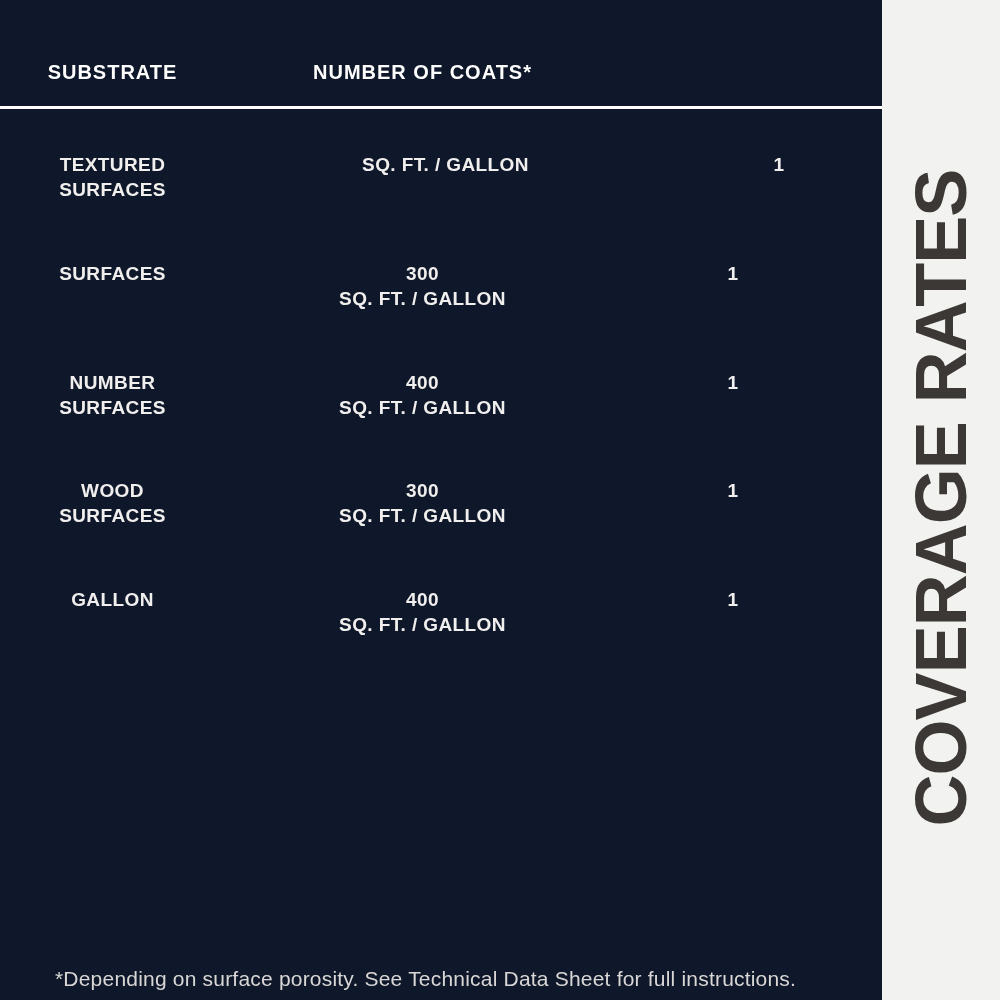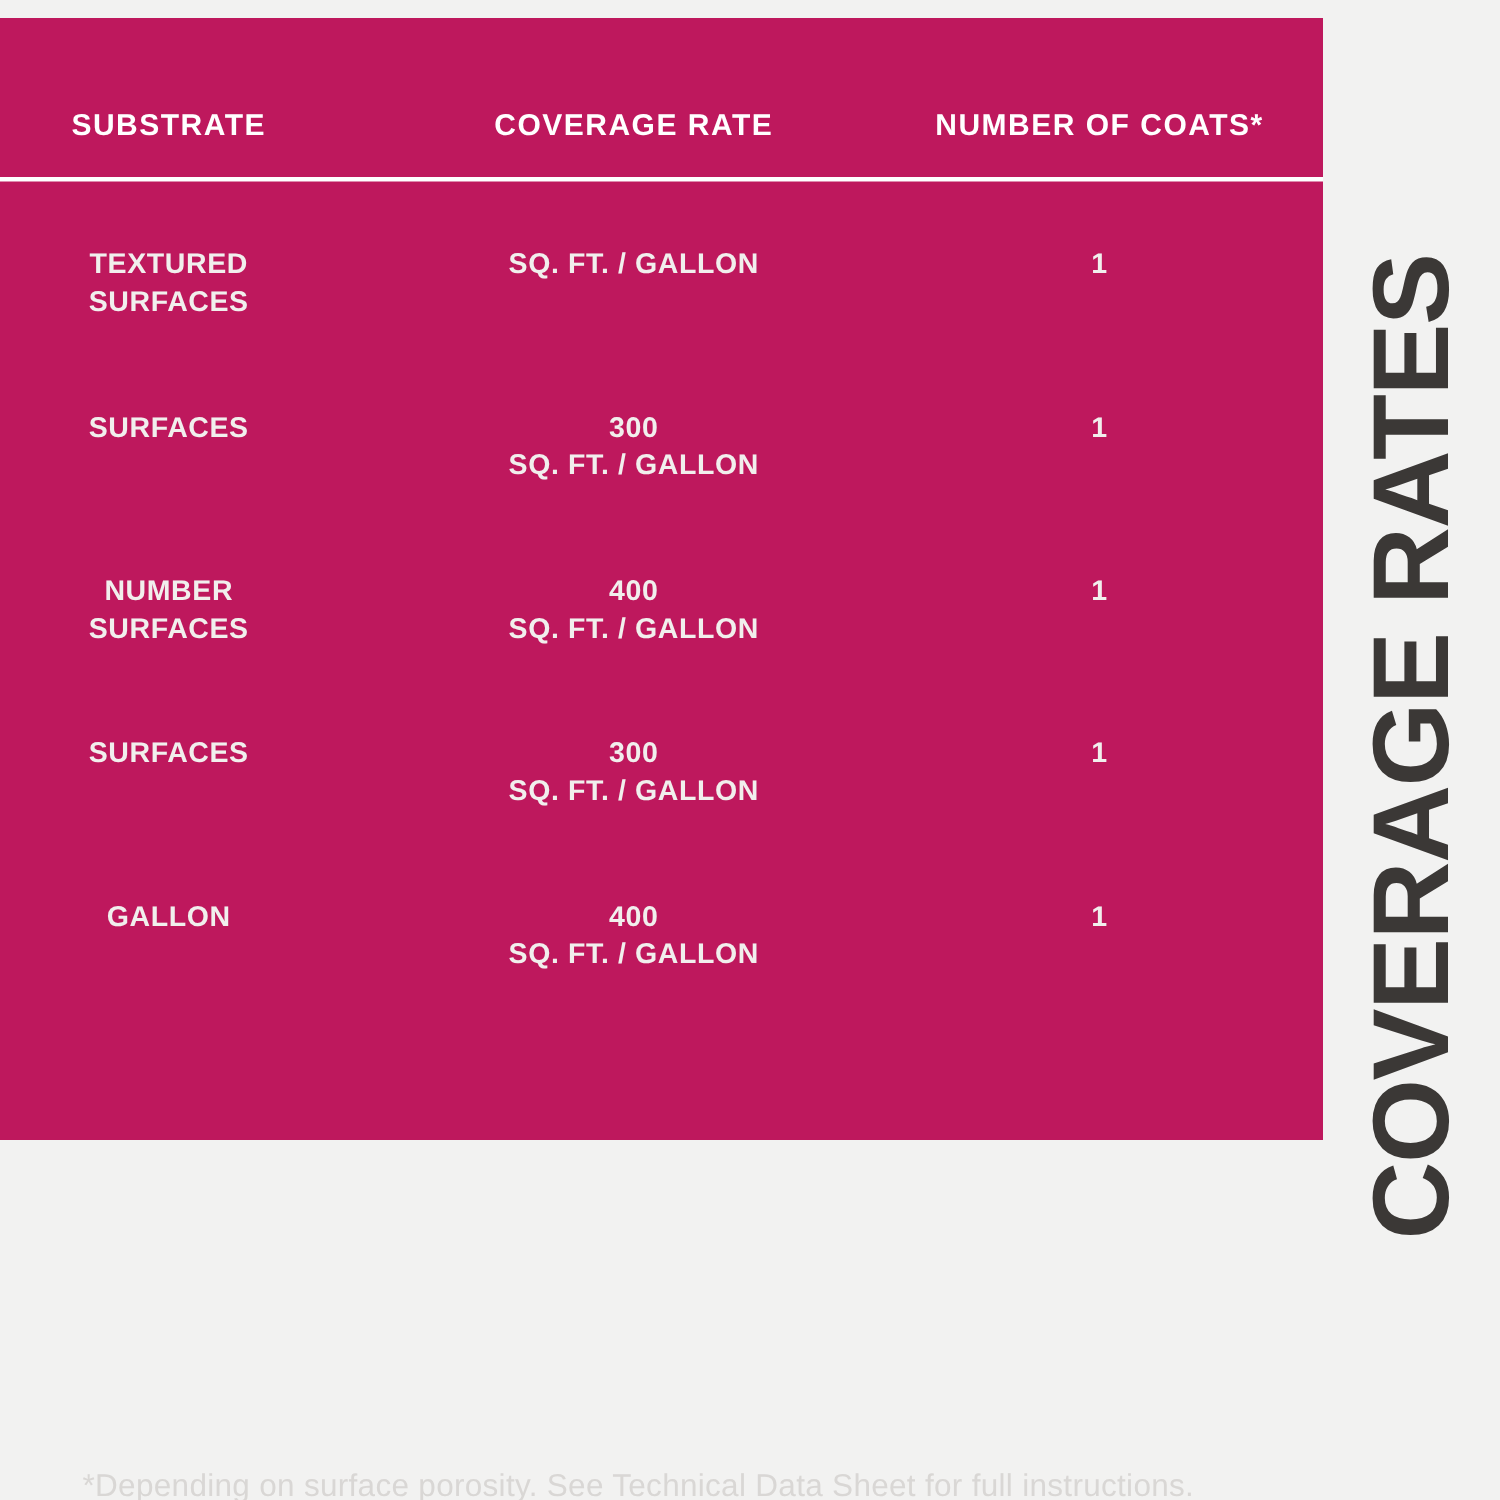--- a/index.html
+++ b/index.html
@@ -12,24 +12,24 @@
     background: #f2f2f1;
   }
   #stage {
     position: relative;
     width: 1000px;
     height: 1000px;
   }
   
   .panel {
     position: absolute;
-    left: 0; top: 12px;
+    left: 0; top: 0;
     width: 882px;
-    height: 748px;
-    background: #be185d;
+    height: 1000px;
+    background: #0f172a;
   }
   .grid {
     position: absolute;
     left: 0;
     width: 846px;
     display: grid;
     grid-template-columns: 225px 395px 226px;
   }
   .cell {
     text-align: center;
@@ -51,21 +51,21 @@
     background: #ffffff;
   }
   .data-row .cell {
     color: #f1efed;
     font-size: 19px;
     font-weight: bold;
     letter-spacing: 0.4px;
     line-height: 24.5px;
   }
   .data-row .line { display: block; }
-  .row-0 { top: 153px; }
+  .row-0 { top: 153px; gap: 23px; }
   .row-1 { top: 262px; }
   .row-2 { top: 371px; }
   .row-3 { top: 479px; }
   .row-4 { top: 588px; }
   .footnote {
     position: absolute;
     left: 55px;
     top: 967px;
     color: #d9d7d5;
     font-size: 21px;
@@ -94,21 +94,20 @@
 </style>
 </head>
 <body>
 
 <div id="stage">
 
   <div class="panel">
 
     <div class="grid header-grid">
       <div class="cell header-cell">SUBSTRATE</div>
-      <div class="cell header-cell">COVERAGE RATE</div>
       <div class="cell header-cell">NUMBER OF COATS*</div>
     </div>
 
     <div class="rule"></div>
 
     <div class="grid data-row row-0">
       <div class="cell">
         <span class="line">TEXTURED</span>
         <span class="line">SURFACES</span>
       </div>
@@ -136,20 +135,21 @@
       </div>
       <div class="cell">
         <span class="line">400</span>
         <span class="line">SQ. FT. / GALLON</span>
       </div>
       <div class="cell">1</div>
     </div>
 
     <div class="grid data-row row-3">
       <div class="cell">
+        <span class="line">WOOD</span>
         <span class="line">SURFACES</span>
       </div>
       <div class="cell">
         <span class="line">300</span>
         <span class="line">SQ. FT. / GALLON</span>
       </div>
       <div class="cell">1</div>
     </div>
 
     <div class="grid data-row row-4">

